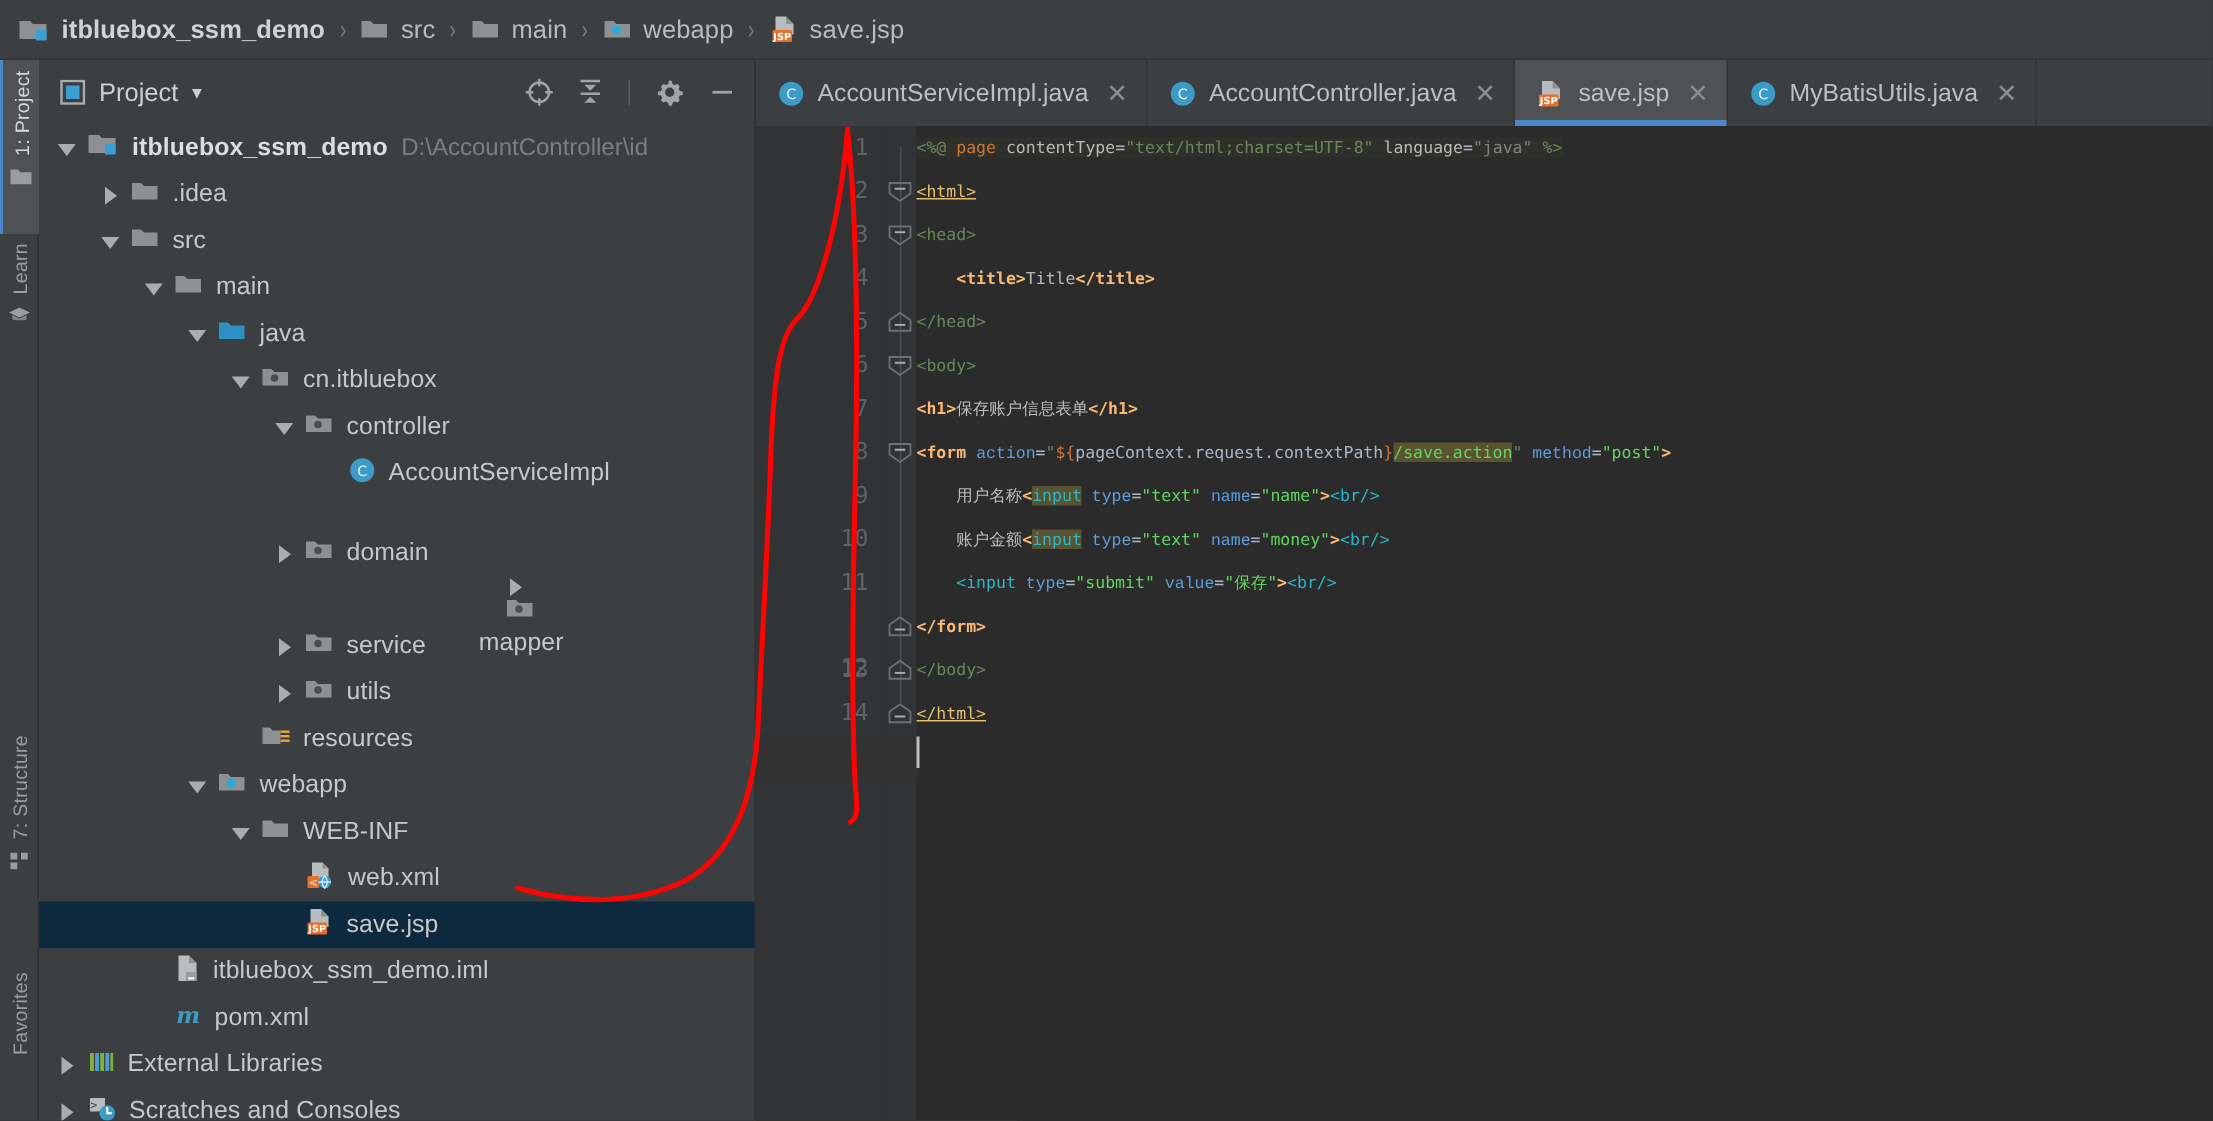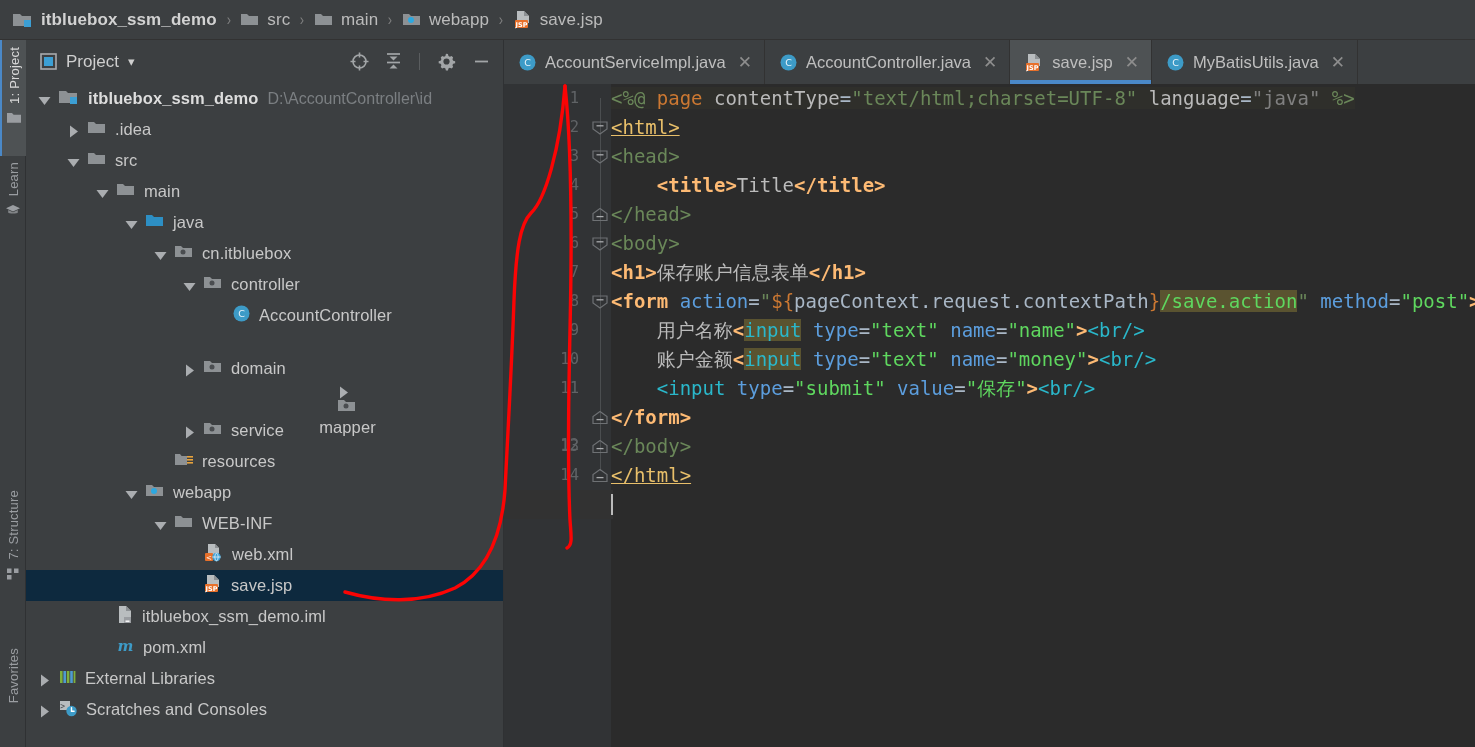--- a/index.html
+++ b/index.html
@@ -117,37 +117,37 @@
   }
   #fold-line {
     position: absolute; left: 11px; top: 14px; width: 1px; height: 400px;
     background: #4b4e50;
   }
   .fold-marker {
     position: absolute; left: 3px; width: 16px; height: 14px;
   }
   #code-text {
     position: absolute; left: 107px; top: 0; right: 0; height: 663px;
-    font-family: "DejaVu Sans Mono", monospace; font-size: 19px;
+    font-family: "DejaVu Sans Mono", monospace; font-size: 11px;
     white-space: pre;
   }
   .cline {
     position: absolute; left: 0; height: 29px; line-height: 29px;
     white-space: pre;
   }
   .cline-hl {
     position: absolute; left: -107px; right: 0; height: 29px;
   }
   
   .t-tag      { color: #e8bf6a; text-decoration: underline; }
   .t-tag2     { color: #fdba74; font-weight: bold; }
   .t-tagg     { color: #6a8759; }
   .t-tagcy    { color: #2ab7ca; }
   .t-attr     { color: #bababa; }
-  .t-attrblue { color: #5c9ede; }
+  .t-attrblue { color: #5c9ede; font-family: Liberation Mono, monospace; }
   .t-str      { color: #6a8759; }
   .t-strbright{ color: #5fd75f; }
   .t-plain    { color: #a9b7c6; }
   .t-gray     { color: #808080; }
   .t-el       { color: #cc7832; }
   .t-text     { color: #bbbbbb; }
   .t-orange   { color: #cc7832; }
   .hl-scriptlet { background: #2f2f2b; }
   .hl-ident   { background: #5a5330; }
   .caret {
@@ -374,21 +374,21 @@
                 <circle cx="9" cy="9" r="2.5" fill="#4a4d50"></circle>
               </svg></span></span>
           <span class="node-label">controller</span>
         </div>
         <div class="node" style="padding-left: 186px;">
           <span class="twisty"></span>
           <span class="ico" style="margin-left: 7px;"><span class="ico"><svg width="19" height="19" viewBox="0 0 19 19">
                 <circle cx="9.5" cy="9.5" r="8" fill="#3d9bc7"></circle>
                 <text x="9.5" y="13.3" font-family="DejaVu Sans" font-size="9.5" fill="#e9f4fb" text-anchor="middle">C</text>
               </svg></span></span>
-          <span class="node-label">AccountController</span>
+          <span class="node-label">AccountServiceImpl</span>
         </div>
         <div class="node" style="padding-left: 157px; margin-top: 22px;">
           <span class="twisty"><svg width="13" height="13" viewBox="0 0 13 13">
               <polygon points="3,0.5 11,6.5 3,12.5" fill="#aaadb0"></polygon>
             </svg></span>
           <span class="ico" style="margin-left: 7px;"><span class="ico"><svg width="20" height="17" viewBox="0 0 20 17">
                 <path d="M1 3 h6 l2 2 h9 v9 h-17 z" fill="#8d9194"></path>
                 <circle cx="9" cy="9" r="2.5" fill="#4a4d50"></circle>
               </svg></span></span>
           <span class="node-label">domain</span>
@@ -405,20 +405,30 @@
         </div>
         <div class="node" style="padding-left: 157px;">
           <span class="twisty"><svg width="13" height="13" viewBox="0 0 13 13">
               <polygon points="3,0.5 11,6.5 3,12.5" fill="#aaadb0"></polygon>
             </svg></span>
           <span class="ico" style="margin-left: 7px;"><span class="ico"><svg width="20" height="17" viewBox="0 0 20 17">
                 <path d="M1 3 h6 l2 2 h9 v9 h-17 z" fill="#8d9194"></path>
                 <circle cx="9" cy="9" r="2.5" fill="#4a4d50"></circle>
               </svg></span></span>
           <span class="node-label">service</span>
+        </div>
+        <div class="node" style="padding-left: 157px;">
+          <span class="twisty"><svg width="13" height="13" viewBox="0 0 13 13">
+              <polygon points="3,0.5 11,6.5 3,12.5" fill="#aaadb0"></polygon>
+            </svg></span>
+          <span class="ico" style="margin-left: 7px;"><span class="ico"><svg width="20" height="17" viewBox="0 0 20 17">
+                <path d="M1 3 h6 l2 2 h9 v9 h-17 z" fill="#8d9194"></path>
+                <circle cx="9" cy="9" r="2.5" fill="#4a4d50"></circle>
+              </svg></span></span>
+          <span class="node-label">utils</span>
         </div>
         <div class="node" style="padding-left: 128px;">
           <span class="twisty"></span>
           <span class="ico" style="margin-left: 7px;"><span class="ico"><svg width="20" height="17" viewBox="0 0 20 17">
                 <path d="M1 3 h5 l1.6 2 h5.4 v9 h-12 z" fill="#8d9194"></path>
                 <rect x="13" y="5" width="6" height="1.6" fill="#e8a33d"></rect>
                 <rect x="13" y="8" width="6" height="1.6" fill="#e8a33d"></rect>
                 <rect x="13" y="11" width="6" height="1.6" fill="#e8a33d"></rect>
               </svg></span></span>
           <span class="node-label">resources</span>

